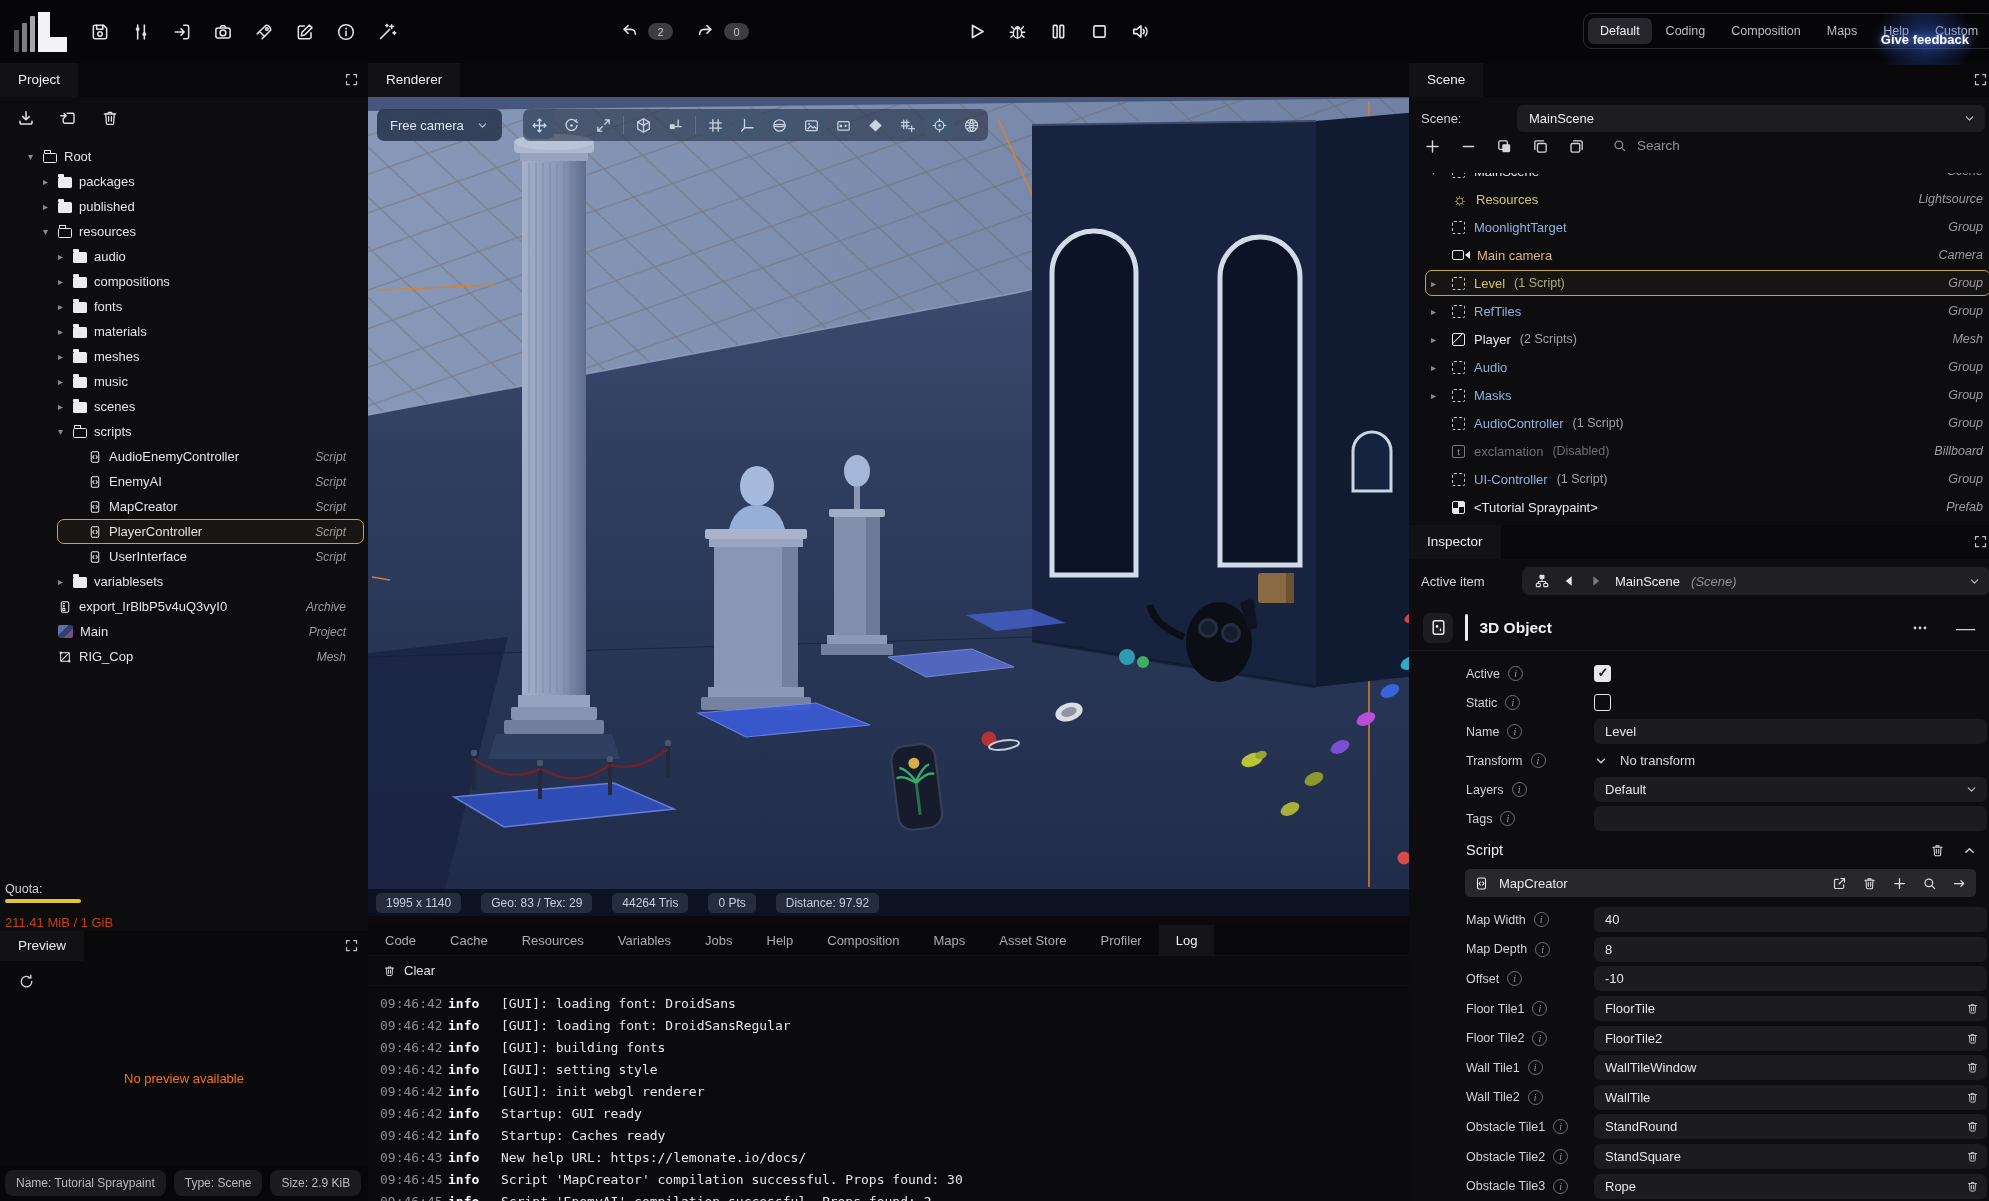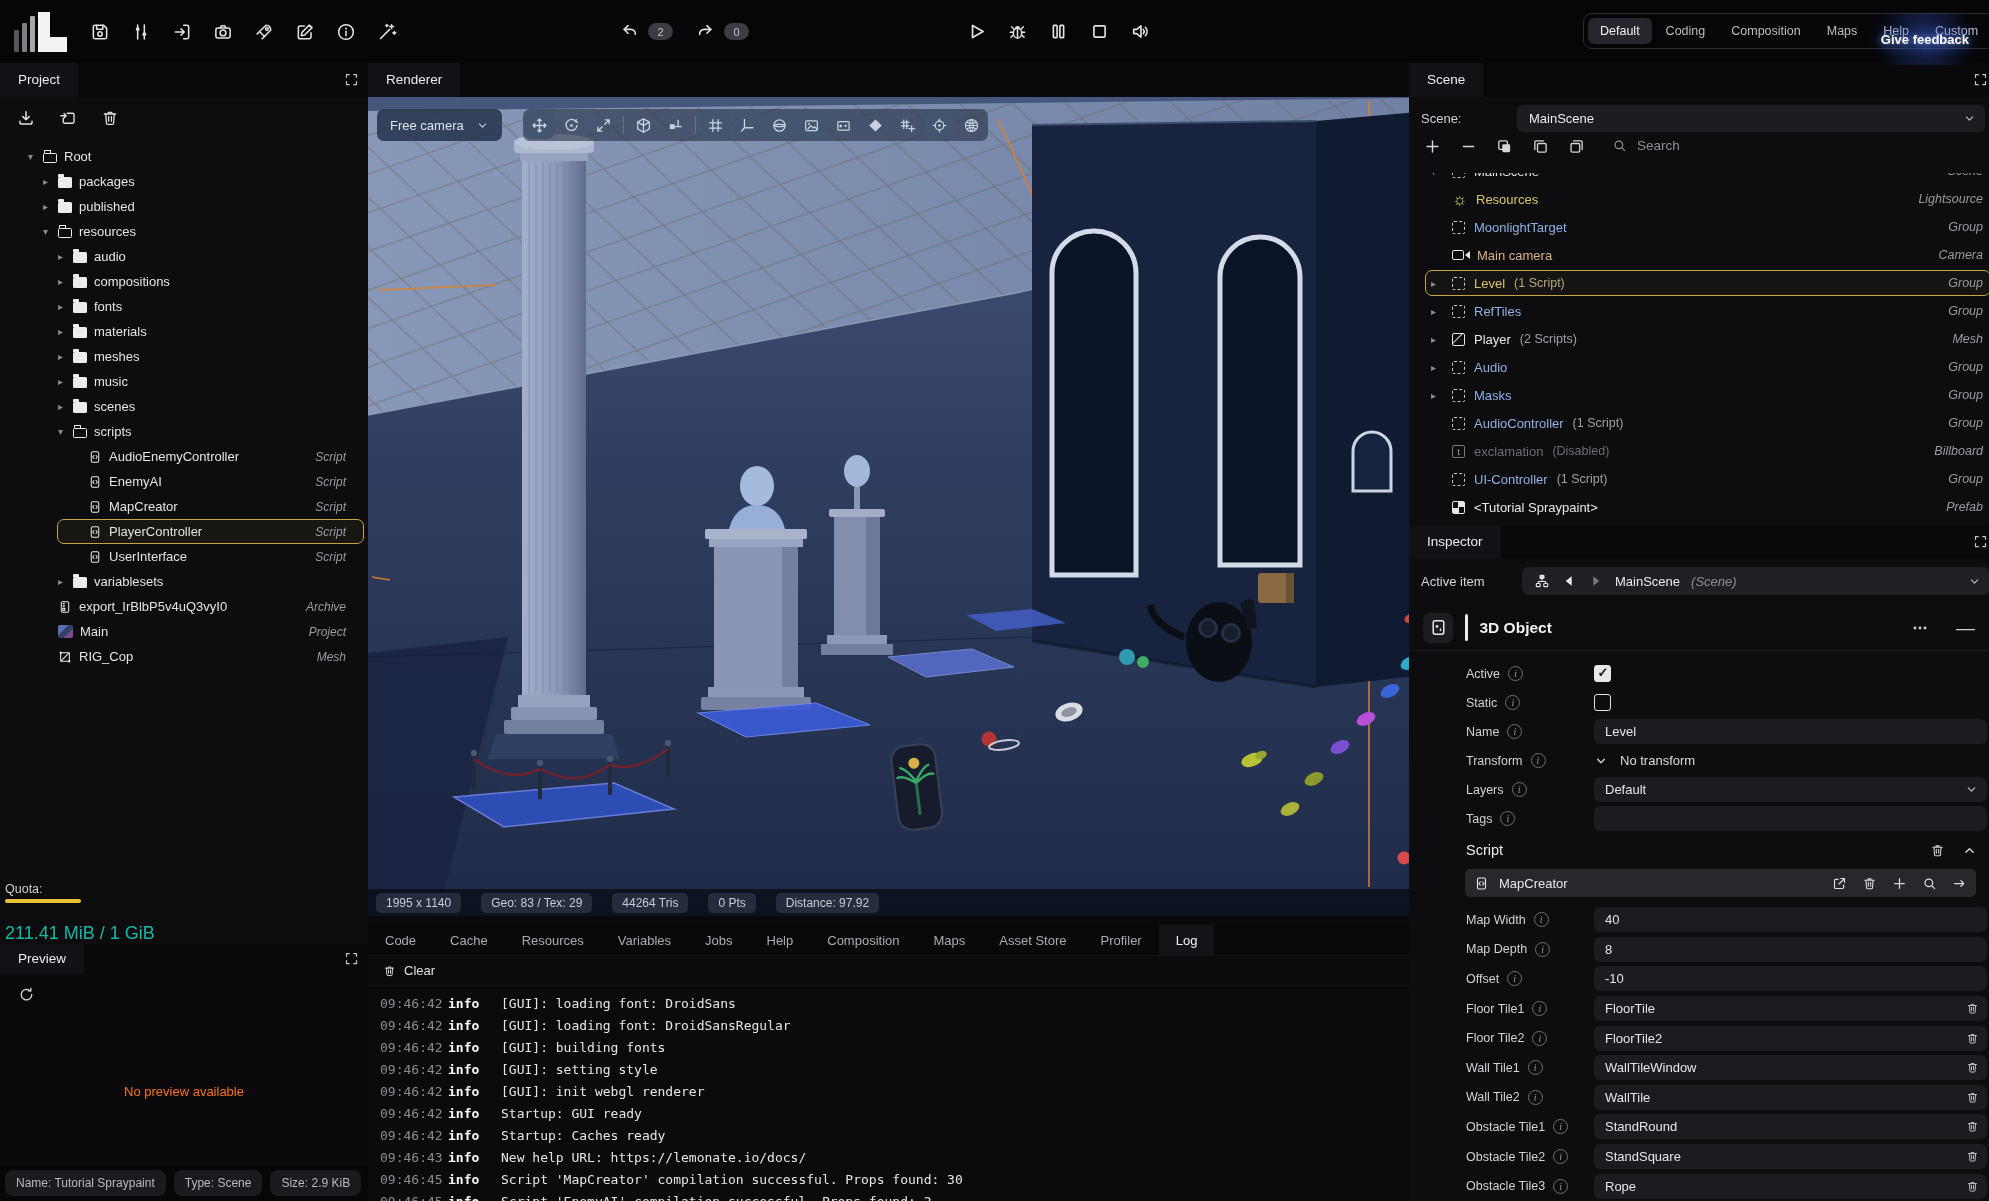--- a/index.html
+++ b/index.html
@@ -55,21 +55,21 @@
   .plabel{color:#e4e4e7;font-size:13px;white-space:nowrap}
   .ptype{position:absolute;right:22px;color:#9b9ba1;font-size:12px;font-style:italic}
   .fic{width:14px;height:16px;color:#ececef;flex:0 0 auto}
   .thumb{width:15px;height:13px;border-radius:2px;flex:0 0 auto;
          background:linear-gradient(135deg,#5a6fae 0 38%,#32406c 38% 66%,#7a4a8a 66%)}
   .prow.sel::before{content:"";position:absolute;left:calc(12px + var(--d)*15px);right:4px;top:0;bottom:0;
         border:1px solid #c4a443;border-radius:7px;background:rgba(196,164,67,.06)}
   .quota{flex:0 0 50px;padding:1px 0 0 5px;background:#0d0d10}
   .quota .ql{font-size:12.5px;color:#cfcfd4;line-height:15px}
   .qbar{margin-top:2px;width:74px;height:4px;background:#e6c235;border-radius:2px}
-  .qtext{margin-top:20px;font-size:18px;color:#14b8a6}
+  .qtext{margin-top:12px;font-size:13px;color:#c2410c}
   .pvhead{position:relative;height:30px;background:#09090c;flex:0 0 auto}
   .pvhead .ptab{height:30px;line-height:30px}
   .pvhead .pexpand{top:7px}
   .pvbody{flex:1;position:relative;background:#0a0a0d}
   .refresh{position:absolute;left:18px;top:12px;width:17px;height:17px;color:#d9d9dd}
   .noprev{position:absolute;top:110px;width:100%;text-align:center;color:#f97316;font-size:13px}
   .pvfoot{flex:0 0 36px;display:flex;gap:8px;align-items:center;padding:0 5px;background:#070709}
   .pill{background:#1b1b1f;border-radius:8px;padding:6px 11px;font-size:12px;color:#b9b9bf;white-space:nowrap}
 
   

